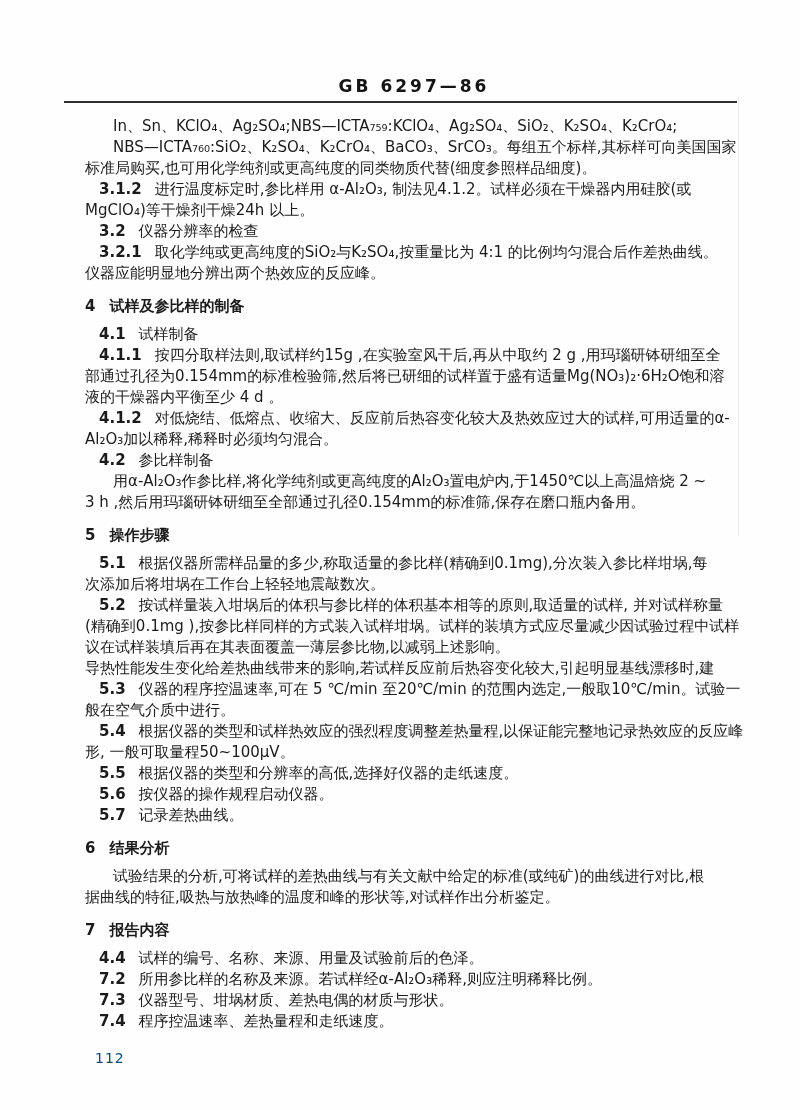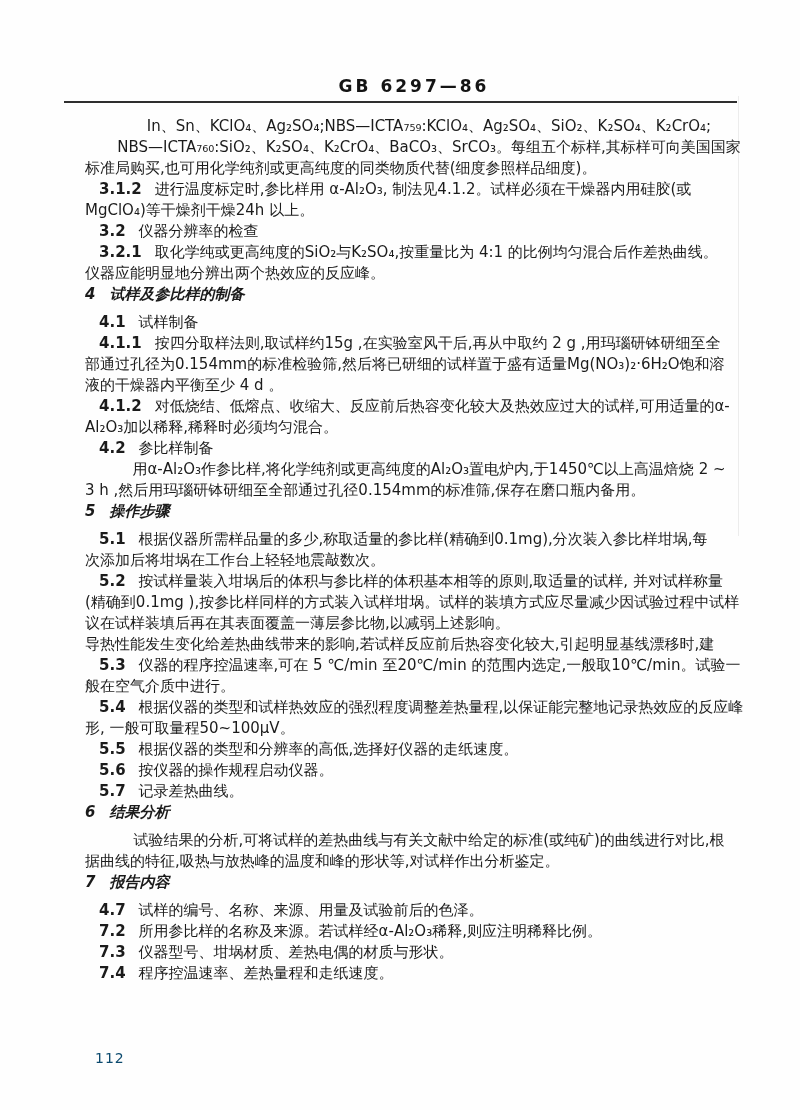--- a/index.html
+++ b/index.html
@@ -66,26 +66,26 @@
     font-size: 15px;
     white-space: nowrap;
     color: #1b1b1b;
   }
   .line .num {
     font-weight: bold;
     margin-right: 13px;
   }
   .line.flush   { padding-left: 0; }
   .line.clause  { padding-left: 14px; }
-  .line.indent  { padding-left: 28px; text-align: center; }
+  .line.indent  { padding-left: 28px; }
   .line.heading {
     padding-left: 0;
     font-weight: bold;
+    margin-top: 12px;
     margin-bottom: 7px;
-    font-style: italic;
   }
   .line.heading .num { margin-right: 14px; }
   .footer {
     position: absolute;
     top: 1050px;
     left: 95px;
     font-size: 14px;
     letter-spacing: 1px;
     color: #0c4a6e;
   }
@@ -127,19 +127,19 @@
       <div class="line flush"><span class="txt">般在空气介质中进行。</span></div>
       <div class="line clause"><span class="num">5.4</span><span class="txt">根据仪器的类型和试样热效应的强烈程度调整差热量程,以保证能完整地记录热效应的反应峰</span></div>
       <div class="line flush"><span class="txt">形, 一般可取量程50~100μV。</span></div>
       <div class="line clause"><span class="num">5.5</span><span class="txt">根据仪器的类型和分辨率的高低,选择好仪器的走纸速度。</span></div>
       <div class="line clause"><span class="num">5.6</span><span class="txt">按仪器的操作规程启动仪器。</span></div>
       <div class="line clause"><span class="num">5.7</span><span class="txt">记录差热曲线。</span></div>
       <div class="line heading"><span class="num">6</span><span class="txt">结果分析</span></div>
       <div class="line indent"><span class="txt">试验结果的分析,可将试样的差热曲线与有关文献中给定的标准(或纯矿)的曲线进行对比,根</span></div>
       <div class="line flush"><span class="txt">据曲线的特征,吸热与放热峰的温度和峰的形状等,对试样作出分析鉴定。</span></div>
       <div class="line heading"><span class="num">7</span><span class="txt">报告内容</span></div>
-      <div class="line clause"><span class="num">4.7</span><span class="txt">试样的编号、名称、来源、用量及试验前后的色泽。</span></div>
+      <div class="line clause"><span class="num">4.4</span><span class="txt">试样的编号、名称、来源、用量及试验前后的色泽。</span></div>
       <div class="line clause"><span class="num">7.2</span><span class="txt">所用参比样的名称及来源。若试样经α-Al₂O₃稀释,则应注明稀释比例。</span></div>
       <div class="line clause"><span class="num">7.3</span><span class="txt">仪器型号、坩埚材质、差热电偶的材质与形状。</span></div>
       <div class="line clause"><span class="num">7.4</span><span class="txt">程序控温速率、差热量程和走纸速度。</span></div>
     </div>
   <div class="footer">112</div>
 </div>
 
 </body></html>

